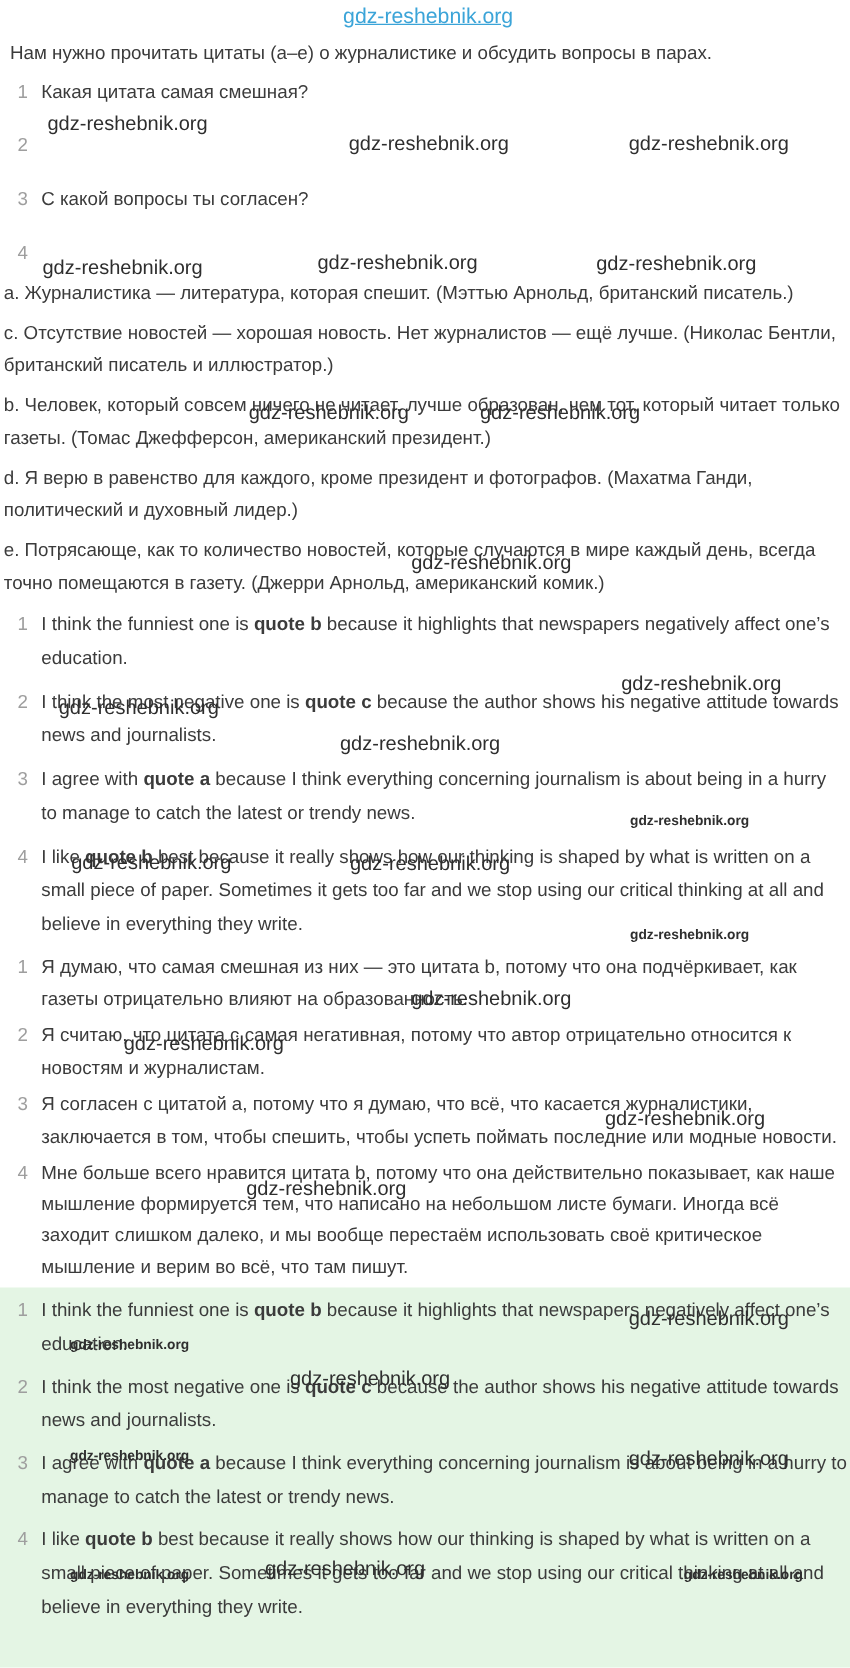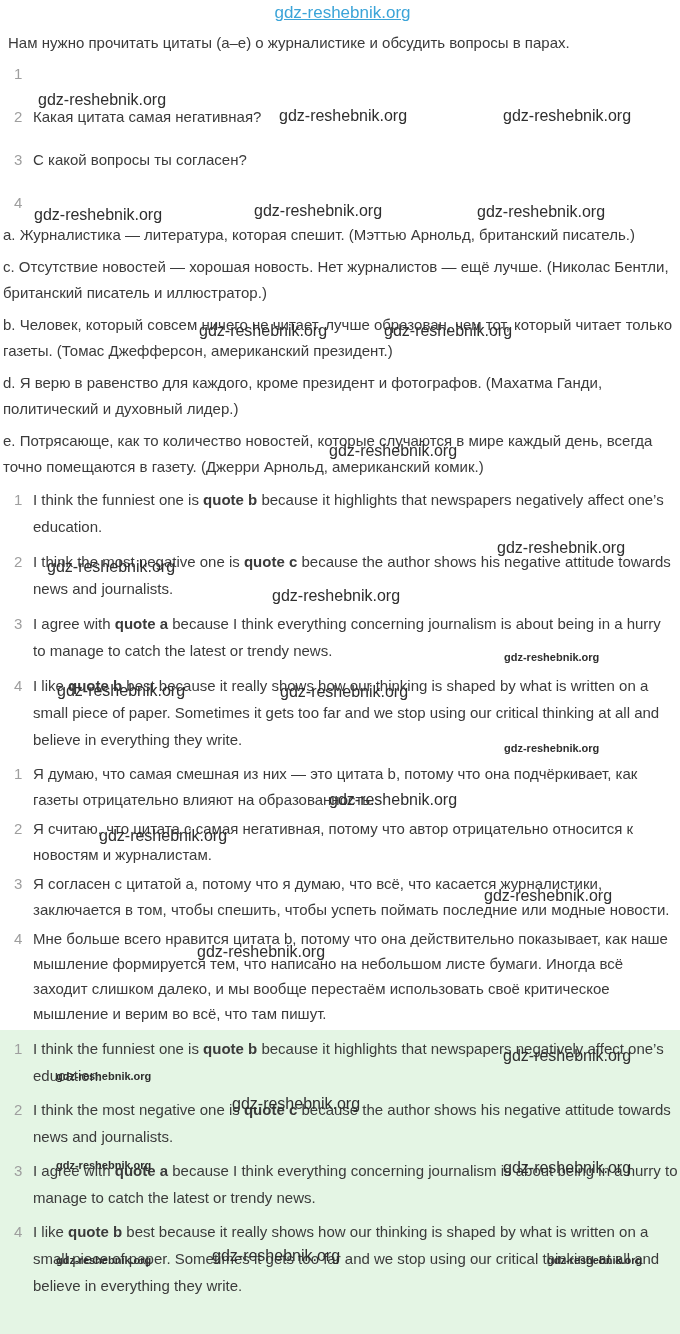--- a/index.html
+++ b/index.html
@@ -58,24 +58,24 @@
 
 <div class="page">
 
   <a class="site-logo">gdz-reshebnik.org</a>
 
   <p class="intro">Нам нужно прочитать цитаты (a–e) о журналистике и обсудить вопросы в парах.</p>
 
   <div class="q-list">
     <div class="q-item">
       <span class="num">1</span>
+      <span class="q-text">Какая цитата самая смешная?</span>
     </div>
     <div class="q-item">
       <span class="num">2</span>
-      <span class="q-text">Какая цитата самая негативная?</span>
     </div>
     <div class="q-item">
       <span class="num">3</span>
       <span class="q-text">С какой вопросы ты согласен?</span>
     </div>
     <div class="q-item">
       <span class="num">4</span>
     </div>
   </div>
 

